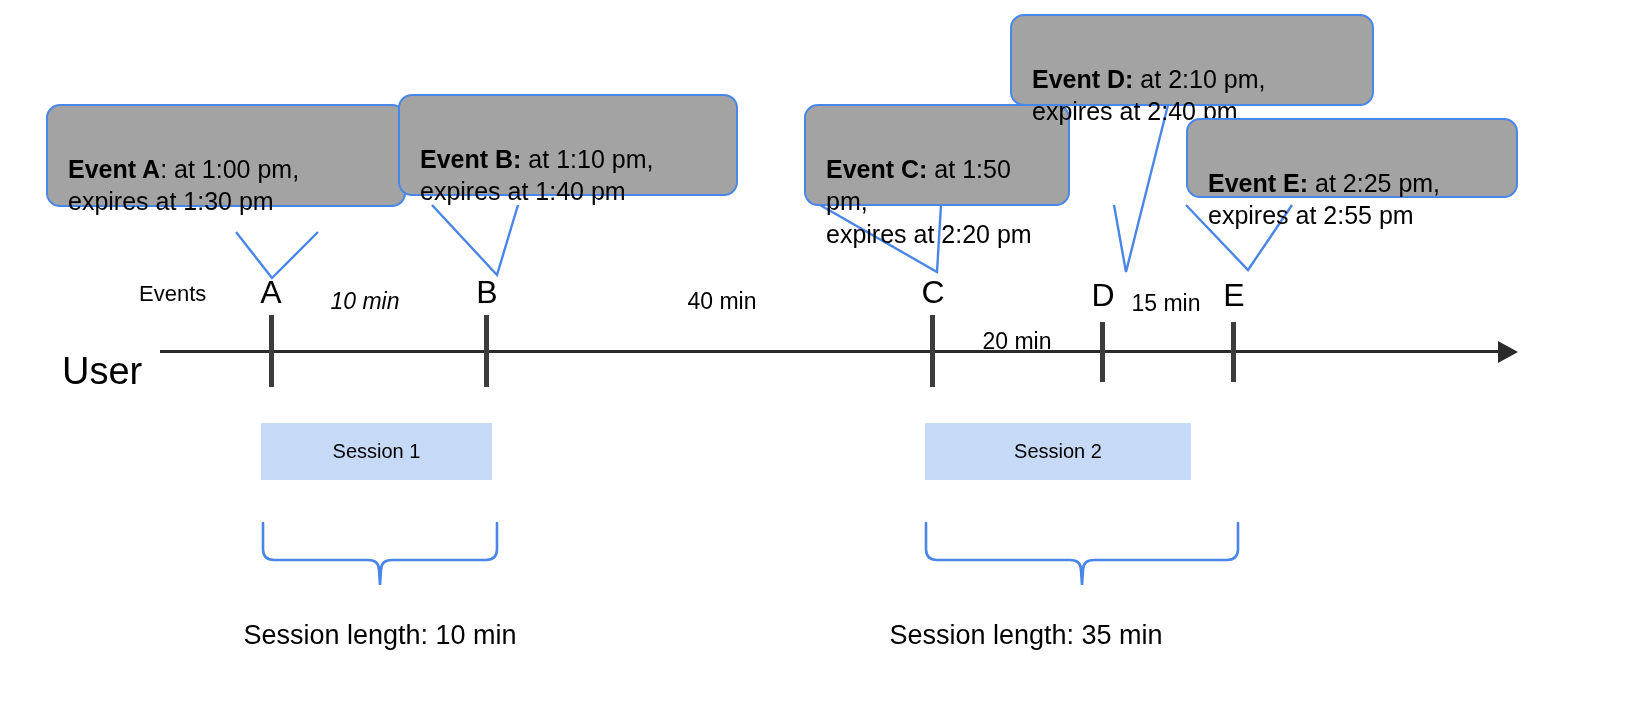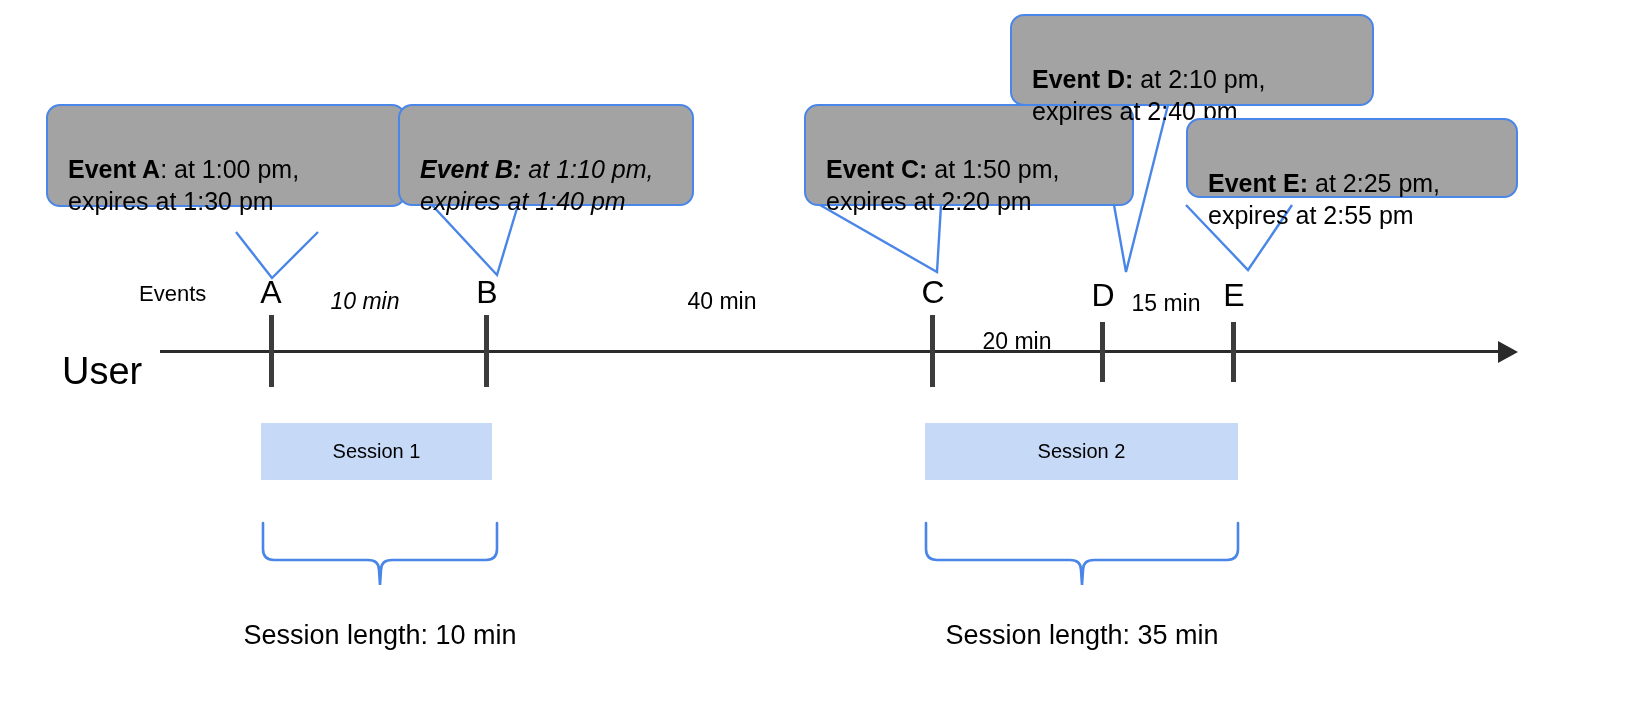--- a/index.html
+++ b/index.html
@@ -131,26 +131,26 @@
 
       <path d="M 1186 205 L 1248 270 L 1292 205"></path>
     </g>
   </svg>
 
   <div class="callout" style="left:18px; top:104px; width:360px; height:103px;margin-left:28px;">
     <span class="lead">Event A</span><span>: </span><span>at 1:00 pm,
 expires at 1:30 pm</span>
   </div>
 
-  <div class="callout" style="left:398px; top:104px; width:296px; height:102px;font-style:italic;">
+  <div class="callout" style="left:398px; top:94px; width:340px; height:102px;">
     <span class="lead">Event B:</span><span> </span><span>at 1:10 pm,
 expires at 1:40 pm</span>
   </div>
 
-  <div class="callout" style="left:804px; top:104px; width:330px; height:102px;">
+  <div class="callout" style="left:804px; top:104px; width:266px; height:102px;">
     <span class="lead">Event C:</span><span> </span><span>at 1:50 pm,
 expires at 2:20 pm</span>
   </div>
 
   <div class="callout" style="left:1010px; top:14px; width:364px; height:92px;">
     <span class="lead">Event D:</span><span> </span><span>at 2:10 pm,
 expires at 2:40 pm</span>
   </div>
 
   <div class="callout" style="left:1186px; top:118px; width:332px; height:80px;">
@@ -177,21 +177,21 @@
   <div class="lbl lbl-event-letter" style="left:1083px; top:277px; width:40px;">D</div>
   <div class="lbl lbl-event-letter" style="left:1214px; top:277px; width:40px;">E</div>
 
   <div class="lbl lbl-gap" style="left:310px; top:288px; width:110px;font-style:italic;">10 min</div>
   <div class="lbl lbl-gap" style="left:667px; top:288px; width:110px;">40 min</div>
   <div class="lbl lbl-gap" style="left:962px; top:288px; width:110px;margin-top:40px;">20 min</div>
   <div class="lbl lbl-gap" style="left:1113px; top:290px; width:106px;">15 min</div>
 
   <div class="session-box" style="left:261px; top:423px; width:231px; height:57px;">Session 1</div>
 
-  <div class="session-box" style="left:925px; top:423px; width:313px; height:57px;">Session 2</div>
+  <div class="session-box" style="left:925px; top:423px; width:266px; height:57px;">Session 2</div>
 
   <svg id="braces" viewBox="0 0 1634 702" xmlns="http://www.w3.org/2000/svg">
     <g fill="none" stroke="#4a86e8" stroke-width="2.6" stroke-linecap="round">
 
       <path d="M 263 523
                L 263 549
                Q 263 560 274 560
                L 368 560
                Q 379 560 379 570
                L 380 585
@@ -210,15 +210,15 @@
                L 1083 570
                Q 1083 560 1094 560
                L 1227 560
                Q 1238 560 1238 549
                L 1238 523"></path>
     </g>
   </svg>
 
   <div class="lbl lbl-session-length" style="left:230px; top:620px; width:300px;">Session length: 10 min</div>
 
-  <div class="lbl lbl-session-length" style="left:932px; top:620px; width:300px;">Session length: 35 min</div>
+  <div class="lbl lbl-session-length" style="left:876px; top:620px; width:300px;">Session length: 35 min</div>
 
 </div>
 
 </body></html>

